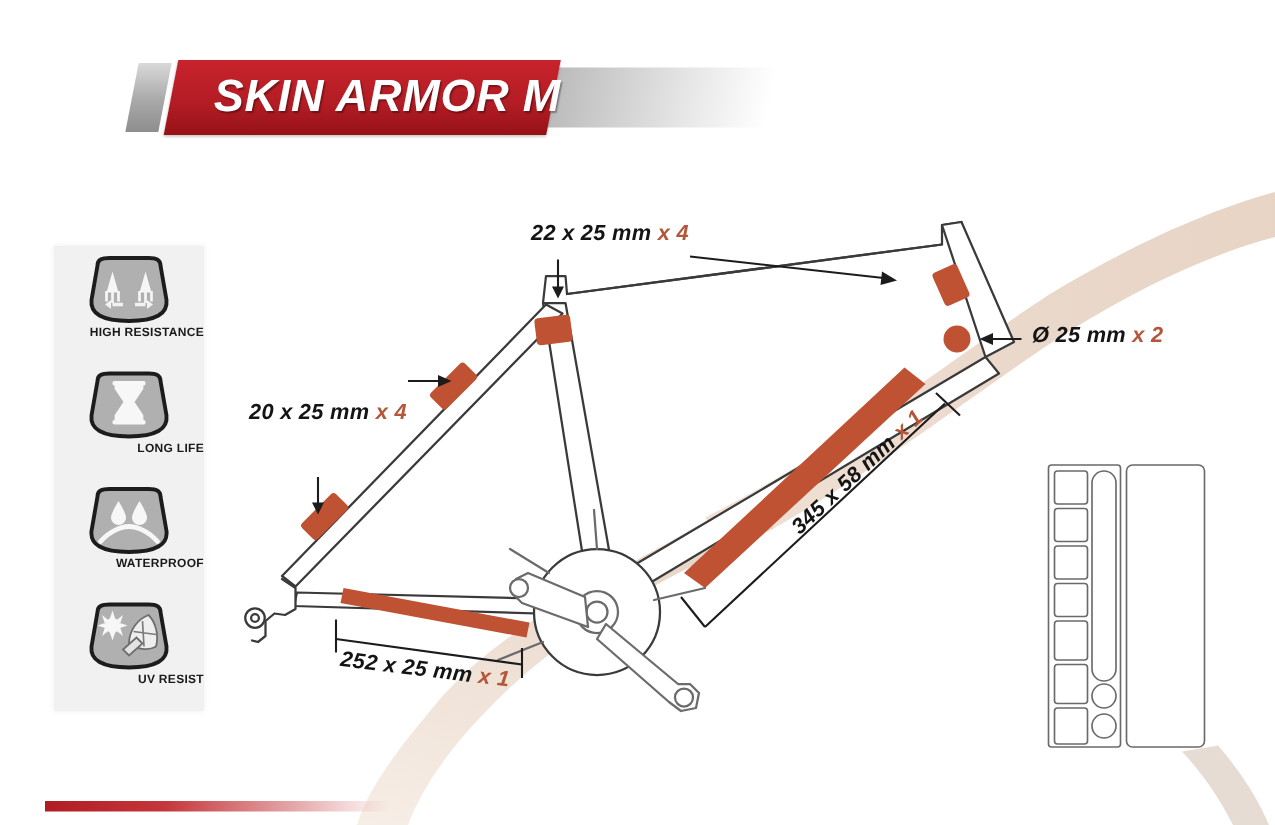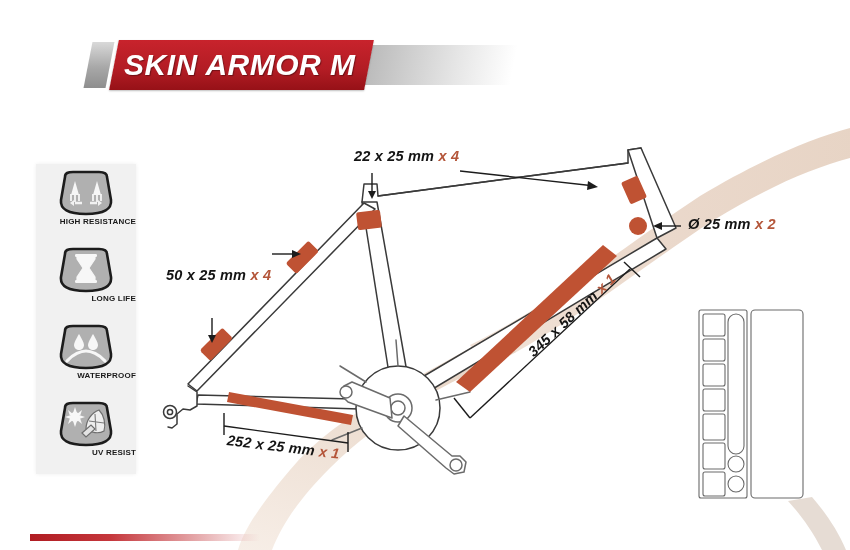--- a/index.html
+++ b/index.html
@@ -59,21 +59,21 @@
     left: 36px;
     top: 0;
     width: 250px;
     height: 50px;
     line-height: 50px;
     color: #ffffff;
     font-size: 30px;
     font-weight: bold;
     font-style: italic;
     letter-spacing: 0.5px;
-    text-align: left;
+    text-align: right;
     text-shadow: 1px 1px 1px rgba(0,0,0,0.35);
     white-space: nowrap;
   }
 
   
   .bottom-streak {
     position: absolute;
     left: 30px;
     top: 534px;
     width: 230px;
@@ -322,21 +322,21 @@
       <path d="M 348,432 L 348,452"></path>
     </g>
   </svg>
 
   <div class="label" style="left:354px; top:148px;">
     <span>22 x 25 mm</span>
     <span class="mult">x 4</span>
   </div>
 
   <div class="label" style="left:166px; top:267px;">
-    <span>50 x 25 mm</span>
+    <span>20 x 25 mm</span>
     <span class="mult">x 4</span>
   </div>
 
   <div class="label" style="left:688px; top:216px;text-align:center;">
     <span>Ø 25 mm</span>
     <span class="mult">x 2</span>
   </div>
 
   <div class="label rot" style="left:525px; top:348px; transform:rotate(-43deg);">
     <span>345 x 58 mm</span>

